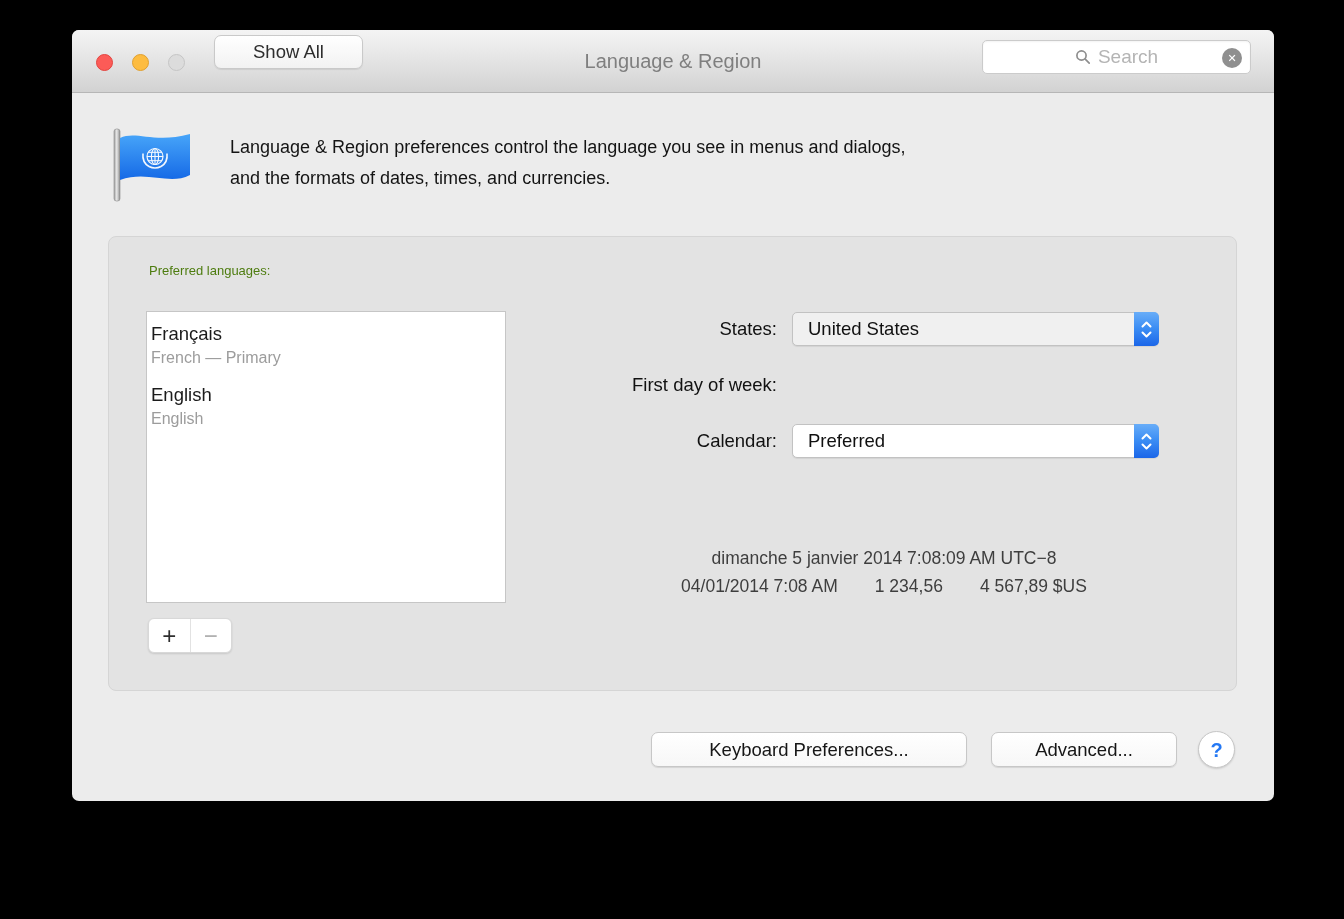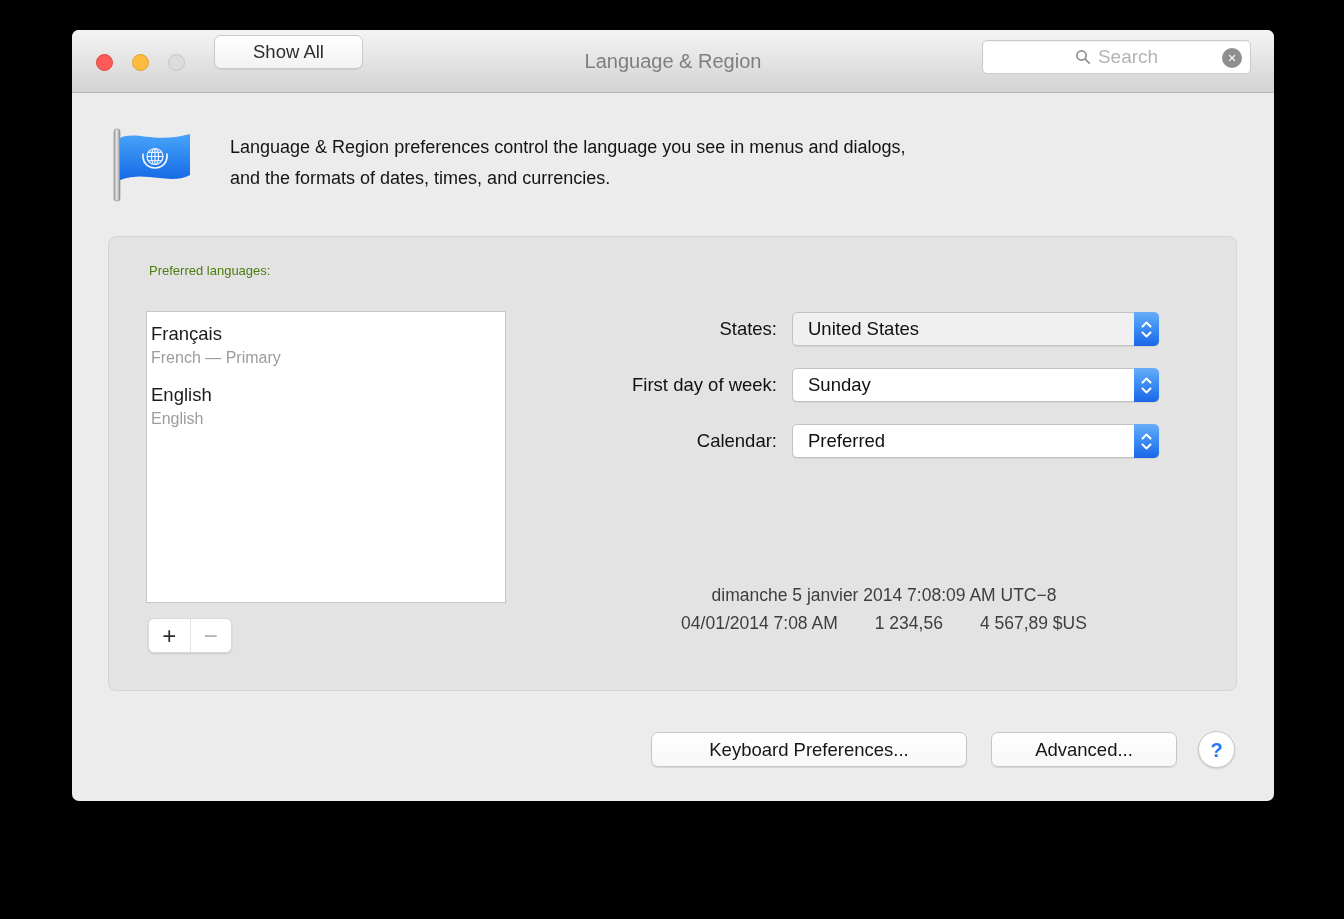--- a/index.html
+++ b/index.html
@@ -106,21 +106,21 @@
     display:flex; flex-direction:column; align-items:center; justify-content:center; gap:3px;
   }
   .checkbox {
     position:absolute; left:683px; top:7px; width:20px; height:20px;
     background:#fff; border:1px solid #c1c1c1; border-radius:4px;
     box-shadow:0 1px 1px rgba(0,0,0,0.06);
   }
   .cb-label { position:absolute; left:712px; line-height:34px; font-size:18.5px; color:#111; }
 
   
-  .preview { position:absolute; left:410px; top:311px; width:730px; text-align:center; color:#3e3e3e;margin-top:37px; }
+  .preview { position:absolute; left:410px; top:311px; width:730px; text-align:center; color:#3e3e3e; }
   .preview-line1 { font-size:17.5px; }
   .preview-line2 { margin-top:7px; font-size:17.5px; display:flex; justify-content:center; gap:37px; }
 
   
   .footer-btn {
     position:absolute; top:702px; height:35px;
     background:linear-gradient(180deg,#ffffff,#f7f7f7);
     border:1px solid #c7c7c7; border-radius:7px;
     font-family:inherit; font-size:18.5px; color:#161616;
     box-shadow:0 1px 1px rgba(0,0,0,0.1);
@@ -222,31 +222,20 @@
               </svg>
             <svg width="11" height="7" viewBox="0 0 11 7">
                 <polyline points="1.5,1.5 5.5,5.5 9.5,1.5" fill="none" stroke="#fff" stroke-width="2" stroke-linecap="round" stroke-linejoin="round"></polyline>
               </svg>
           </span>
         </div>
       </div>
 
       <div class="setting-row row-firstday">
         <div class="row-label">First day of week:</div>
-        <div class="popup">
-          <span class="popup-value">Sunday</span>
-          <span class="stepper">
-            <svg width="11" height="7" viewBox="0 0 11 7">
-                <polyline points="1.5,5.5 5.5,1.5 9.5,5.5" fill="none" stroke="#fff" stroke-width="2" stroke-linecap="round" stroke-linejoin="round"></polyline>
-              </svg>
-            <svg width="11" height="7" viewBox="0 0 11 7">
-                <polyline points="1.5,1.5 5.5,5.5 9.5,1.5" fill="none" stroke="#fff" stroke-width="2" stroke-linecap="round" stroke-linejoin="round"></polyline>
-              </svg>
-          </span>
-        </div>
       </div>
 
       <div class="setting-row row-calendar">
         <div class="row-label">Calendar:</div>
         <div class="popup">
           <span class="popup-value">Preferred</span>
           <span class="stepper">
             <svg width="11" height="7" viewBox="0 0 11 7">
                 <polyline points="1.5,5.5 5.5,1.5 9.5,5.5" fill="none" stroke="#fff" stroke-width="2" stroke-linecap="round" stroke-linejoin="round"></polyline>
               </svg>

